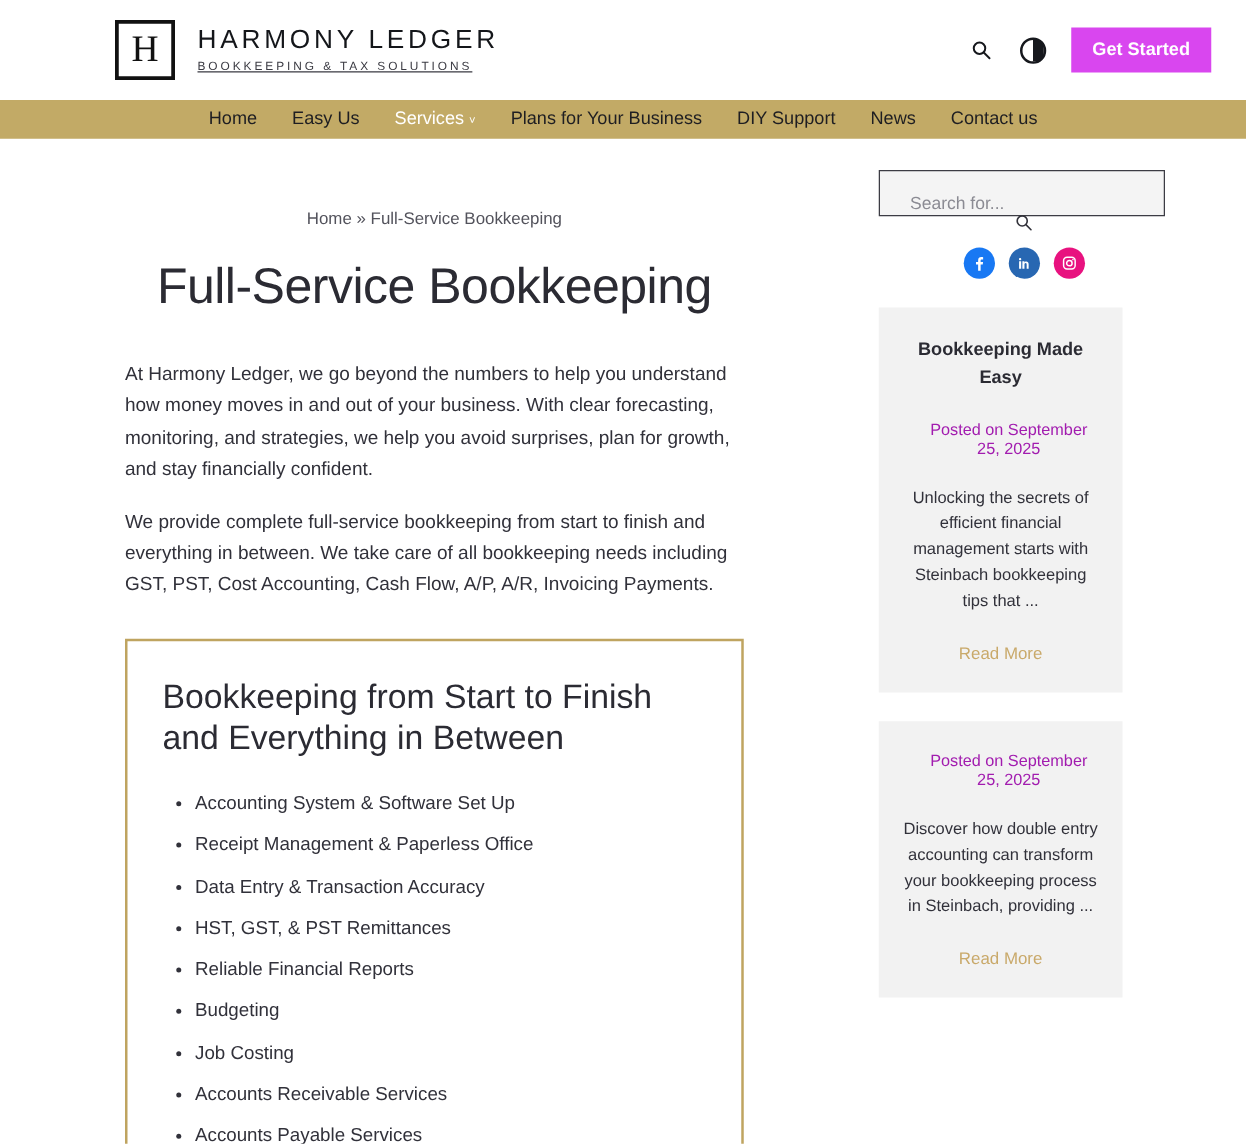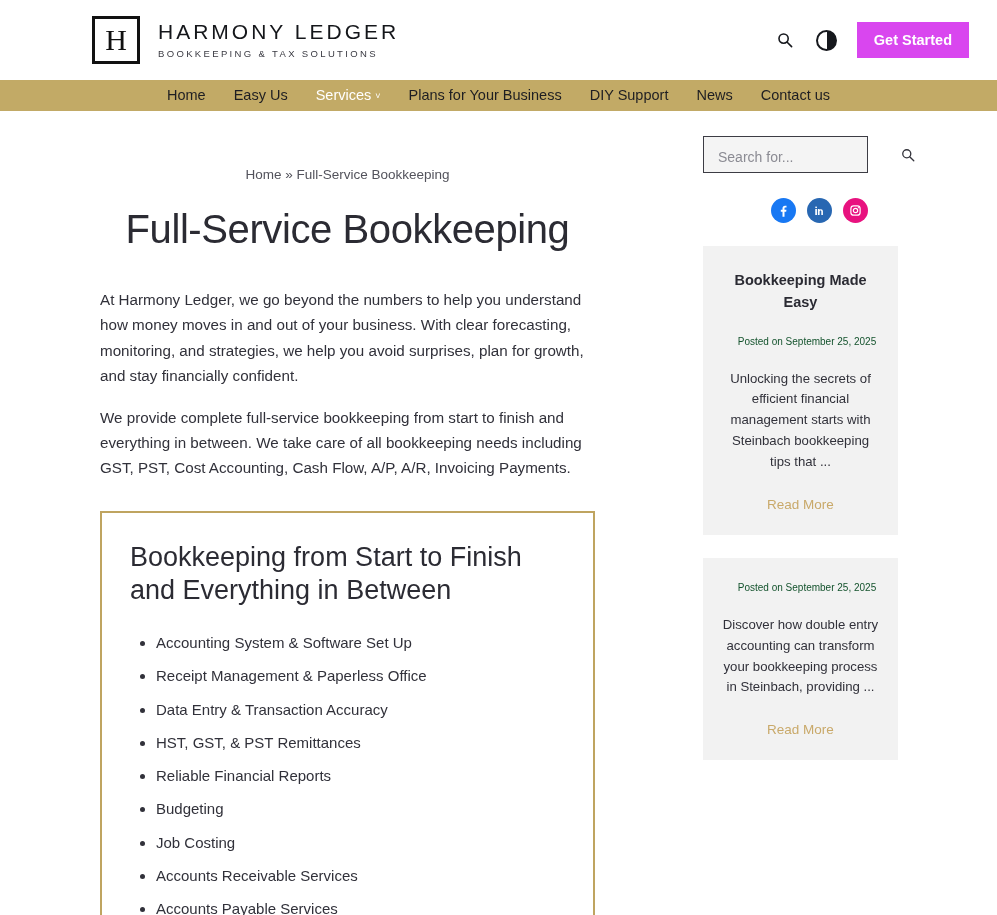--- a/index.html
+++ b/index.html
@@ -44,20 +44,21 @@
     font-weight: 400;
     line-height: 1.05;
     white-space: nowrap;
   }
   .brand-tag {
     font-size: 9.5px;
     letter-spacing: 2.35px;
     color: #3a3a42;
     margin-top: 5px;
     white-space: nowrap;
+    text-decoration: underline;
   }
   .header-right {
     margin-left: auto;
     display: flex;
     align-items: center;
     gap: 20px;
   }
   .icon-btn {
     width: 22px; height: 22px;
     display: flex; align-items: center; justify-content: center;
@@ -173,27 +174,28 @@
     margin-bottom: 13px;
     line-height: 1.35;
   }
 
   
   .search-wrap {
     margin: 0 62px 0 8px;
     position: relative;
   }
   .search-box {
-    width: 165px;
+    width: 229px;
     height: 37px;
     border: 1px solid #3c3c44;
     background: #f4f4f4;
     display: flex;
     align-items: center;
-    padding: 4px 10px 0 12px;
+    padding: 16px 10px 0 12px;
+    flex-direction: column;
   }
   .search-input {
     border: none;
     background: transparent;
     outline: none;
     flex: 1;
     font-size: 14px;
     color: #33333b;
     font-family: "Liberation Sans", sans-serif;
   }
@@ -221,22 +223,22 @@
     width: 195px;
   }
   .side-card-title {
     font-size: 14.5px;
     font-weight: bold;
     color: #2b2b33;
     line-height: 1.5;
     margin: 0 0 22px 0;
   }
   .side-card-date {
-    font-size: 10px;
-    color: #14532d;
+    font-size: 13px;
+    color: #a21caf;
     margin: 0 0 22px 13px;
   }
   .side-card-excerpt {
     font-size: 13.2px;
     color: #31313a;
     line-height: 1.58;
     margin: 0 0 22px 0;
   }
   .read-more {
     font-size: 13.5px;

